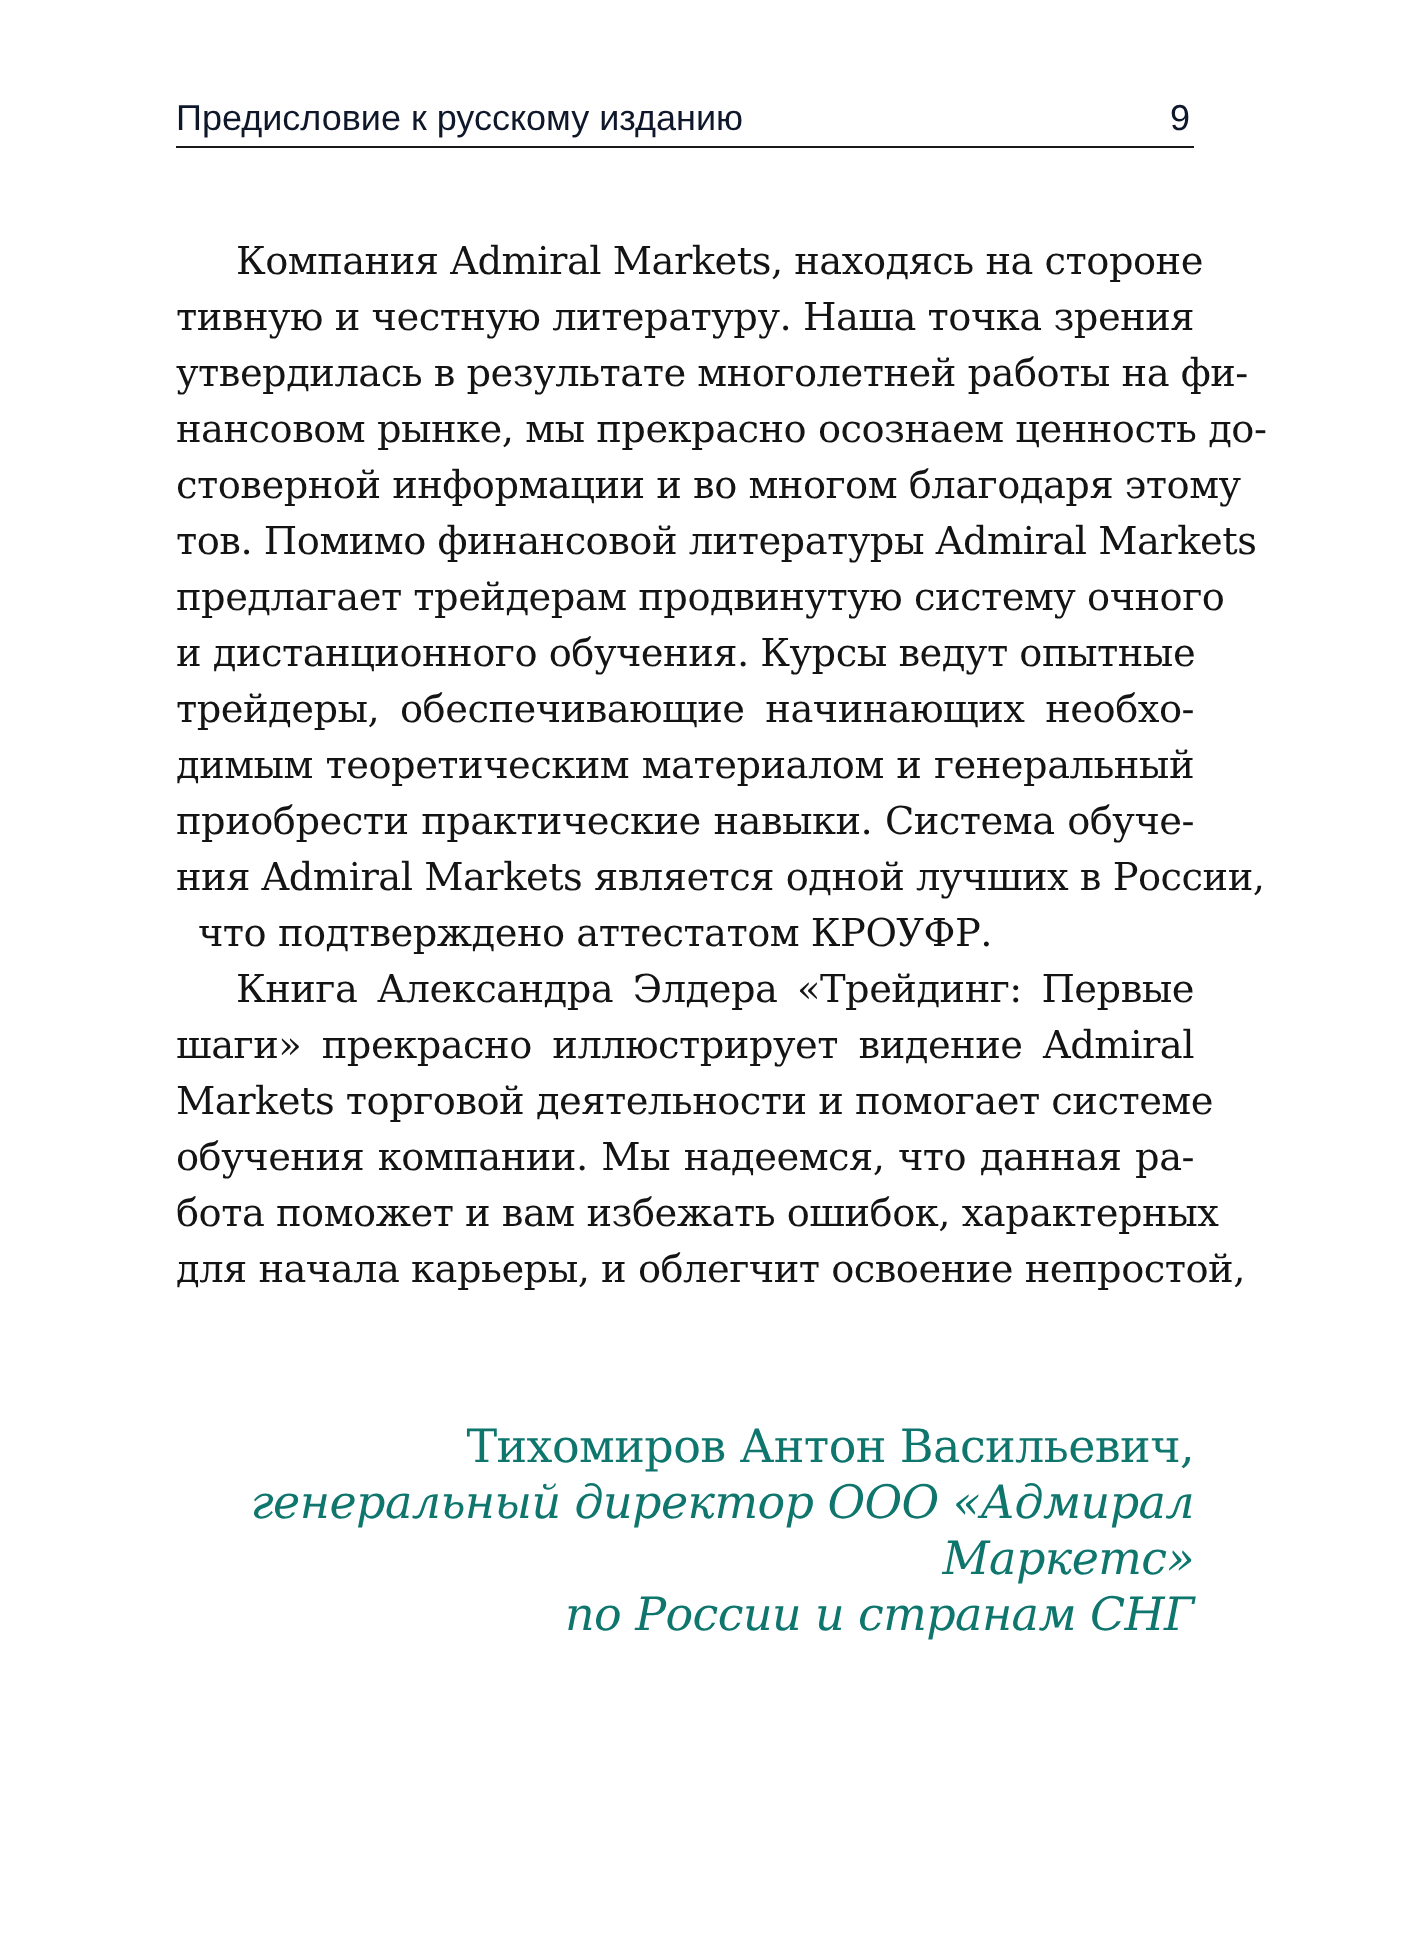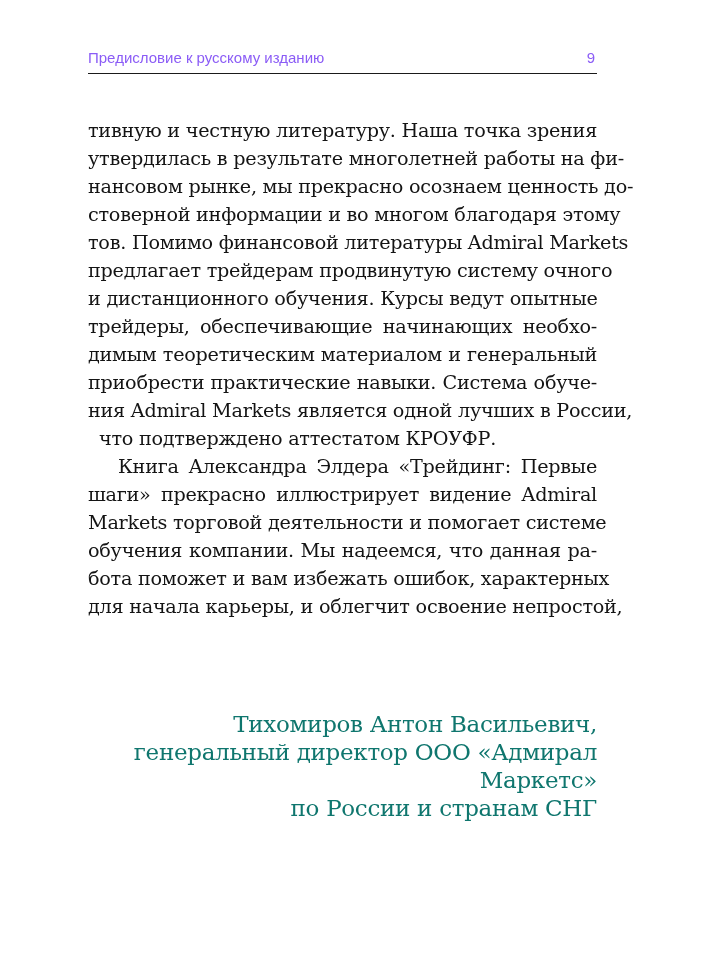--- a/index.html
+++ b/index.html
@@ -1,51 +1,52 @@
 <!DOCTYPE html>
 <html><head>
 <meta charset="utf-8">
 <style>
   html, body { margin: 0; padding: 0; background: #ffffff; }
   body { width: 709px; height: 974px; position: relative; overflow: hidden; }
   .page { position: absolute; left: 88px; top: 0; width: 509px; }
   .running-head {
     position: absolute; left: 0; top: 45px; width: 509px; height: 28px;
     border-bottom: 1.3px solid #1a1a1a;
-    font-family: "Liberation Sans", sans-serif; font-size: 15px; color: #8b5cf6;
+    font-family: "Liberation Sans", sans-serif; font-size: 18px; color: #0f172a;
   }
   .running-head .title { position: absolute; left: 0; top: 4px; }
   .running-head .folio { position: absolute; right: 2px; top: 4px; }
   .body-text {
     position: absolute; left: 0; top: 117px; width: 509px;
     font-family: "DejaVu Serif", serif; font-size: 19.2px; line-height: 28px;
     color: #141414; letter-spacing: -0.25px;
   }
   .line { display: block; white-space: nowrap; text-align: justify; text-align-last: justify; height: 28px; }
   .line.last { text-align-last: left; margin-left: 11px; }
   .line.indent { padding-left: 30px; }
   .signature {
     position: absolute; right: 0; top: 710px; width: 509px; text-align: right;
     font-family: "DejaVu Serif", serif; font-size: 23px; line-height: 28px; color: #0f766e;
     letter-spacing: -0.3px;
   }
-  .signature .it { display: block; }
+  .signature .it { font-style: italic; display: block; }
   .signature .name { display: block; }
 </style>
 </head>
 <body>
 
 <div class="page">
   <div class="running-head">
     <span class="title">Предисловие к русскому изданию</span>
     <span class="folio">9</span>
   </div>
 
   <div class="body-text">
     <div>
+      <span class="line indent">Компания Admiral Markets, находясь на стороне</span>
       <span class="line">тивную и честную литературу. Наша точка зрения</span>
       <span class="line">утвердилась в результате многолетней работы на фи-</span>
       <span class="line">нансовом рынке, мы прекрасно осознаем ценность до-</span>
       <span class="line">стоверной информации и во многом благодаря этому</span>
       <span class="line">тов. Помимо финансовой литературы Admiral Markets</span>
       <span class="line">предлагает трейдерам продвинутую систему очного</span>
       <span class="line">и дистанционного обучения. Курсы ведут опытные</span>
       <span class="line">трейдеры, обеспечивающие начинающих необхо-</span>
       <span class="line">димым теоретическим материалом и генеральный</span>
       <span class="line">приобрести практические навыки. Система обуче-</span>

